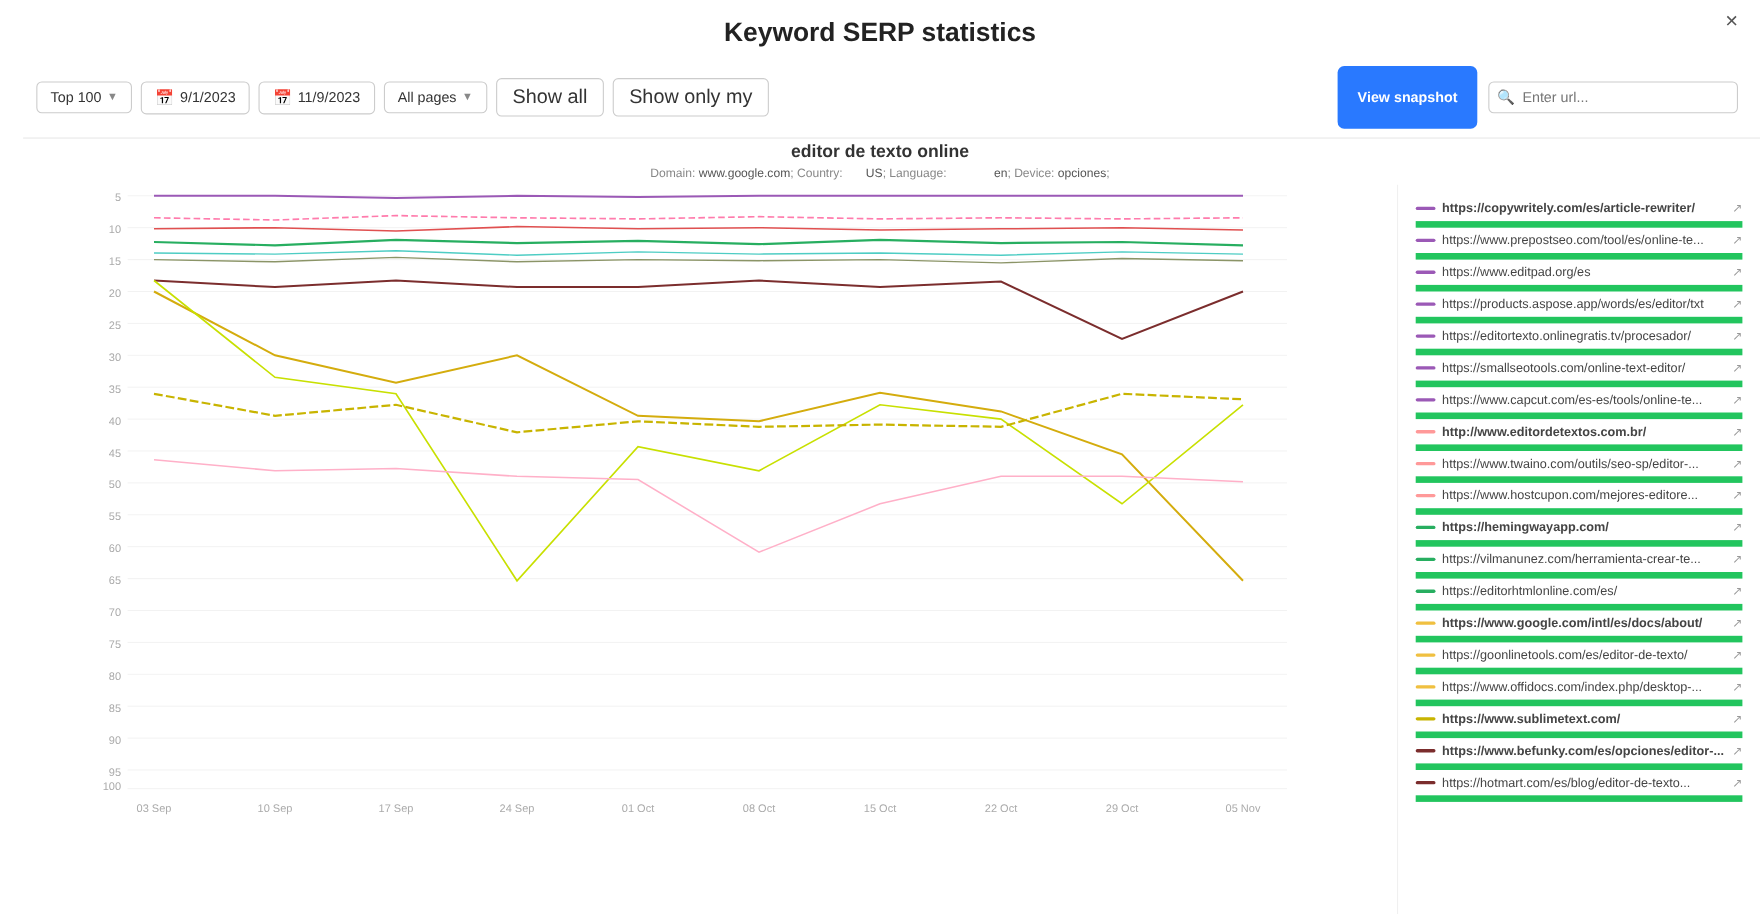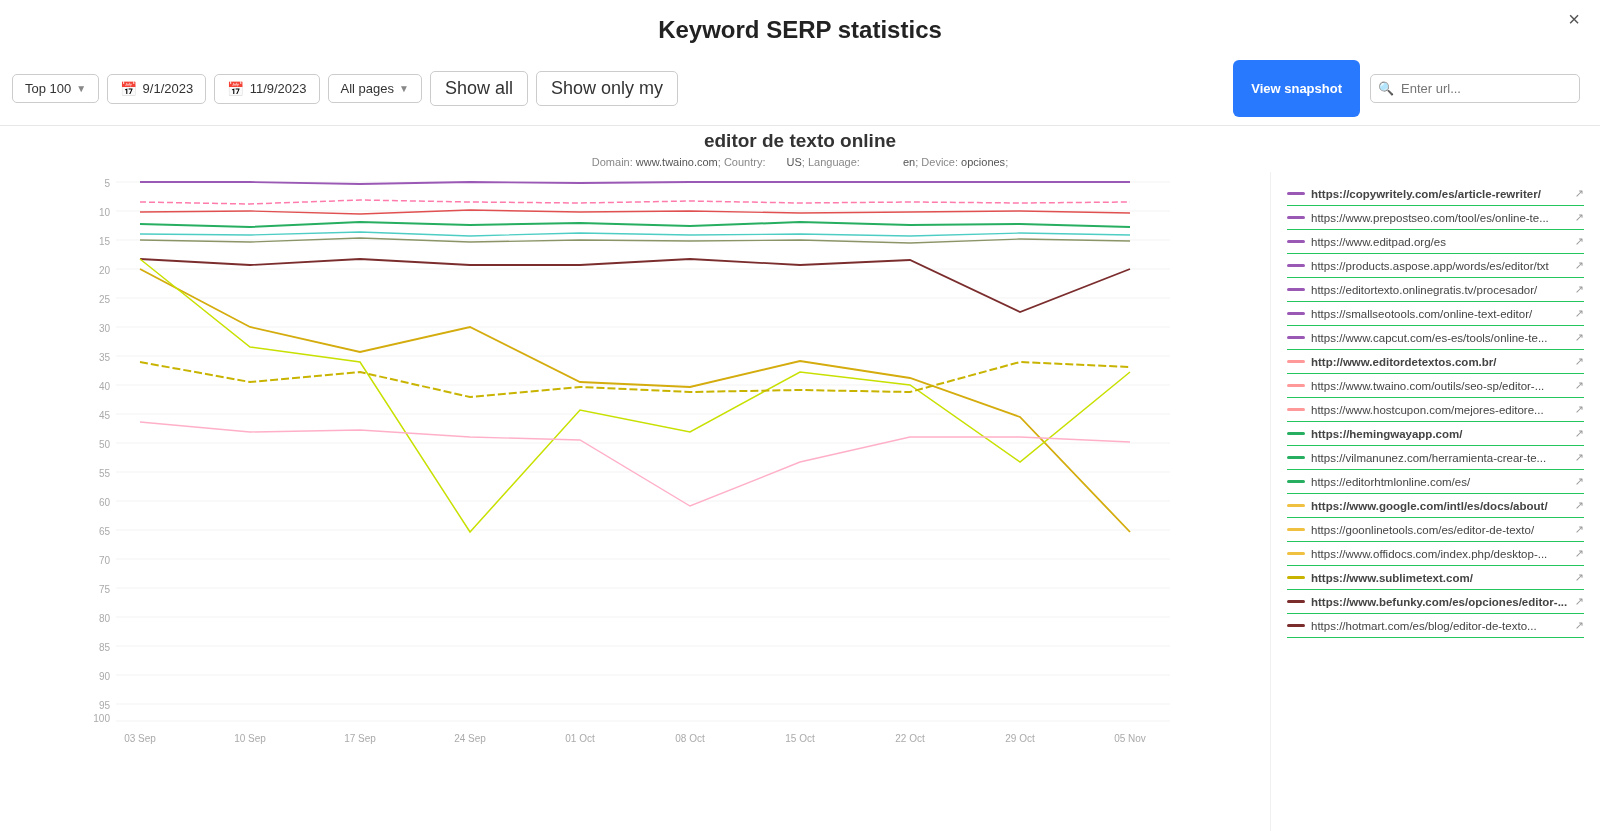--- a/index.html
+++ b/index.html
@@ -2,20 +2,21 @@
 <html><head>
   <meta charset="utf-8">
   <style>
     * { box-sizing: border-box; margin: 0; padding: 0; }
     body { font-family: -apple-system, BlinkMacSystemFont, 'Segoe UI', sans-serif; background: #fff; color: #333; width: 1600px; min-height: 831px; overflow: hidden; }
 
     .top-bar {
       display: flex; align-items: center; justify-content: space-between;
       padding: 12px 20px 8px 12px;
       border-bottom: 1px solid #e8e8e8;
+      margin-left: 21px;
     }
     .top-bar-left { display: flex; align-items: center; gap: 8px; }
     .top-bar-right { display: flex; align-items: center; gap: 10px; }
 
     .title-area { text-align: center; padding: 16px 0 4px 0; }
     .title-area h2 { font-size: 24px; font-weight: 700; color: #222; }
 
     .filter-btn {
       display: flex; align-items: center; gap: 5px;
       border: 1px solid #ccc; border-radius: 5px; padding: 6px 12px;
@@ -29,40 +30,40 @@
       font-size: 18px; cursor: pointer; background: #fff; color: #333;
     }
 
     .btn-view-snapshot {
       background: #2979FF; color: #fff; border: none; border-radius: 6px;
       padding: 21px 18px; font-size: 13px; font-weight: 700; cursor: pointer;
     }
 
     .search-url-input {
       border: 1px solid #ccc; border-radius: 5px; padding: 6px 12px 6px 30px;
-      font-size: 13px; width: 210px; color: #999;
+      font-size: 13px; width: 227px; color: #999;
       background: #fff;
     }
     .search-url-wrapper { position: relative; display: flex; align-items: center; }
     .search-url-wrapper .search-icon-inner {
       position: absolute; left: 8px; color: #aaa; font-size: 13px;
     }
 
     .close-btn {
       background: none; border: none; font-size: 20px; cursor: pointer;
       color: #555; padding: 0 4px;
     }
 
     .main-content { display: flex; height: calc(831px - 130px); }
     .chart-area { flex: 1; padding: 0 10px 0 0; position: relative; overflow: hidden; }
     .legend-area { width: 330px; overflow-y: auto; padding: 10px 16px; border-left: 1px solid #f0f0f0; font-size: 12px; }
 
     .legend-item {
       display: flex; align-items: center; gap: 6px;
-      padding: 5px 0; border-bottom: 1px solid #22c55e; cursor: pointer;
+      padding: 5px 0; border-bottom: 6px solid #22c55e; cursor: pointer;
       color: #444;
     }
     .legend-text { flex: 1; font-size: 11.5px; color: #444; overflow: hidden; text-overflow: ellipsis; white-space: nowrap; }
     .legend-text.bold { font-weight: 600; }
     .legend-link-icon { color: #999; font-size: 11px; flex-shrink: 0; }
 
     .chart-hint { font-size: 11px; color: #666; padding: 4px 10px 4px 50px; }
   </style>
 </head>
 <body>
@@ -114,23 +115,23 @@
     </button>
 
     <div class="search-url-wrapper">
       <span class="search-icon-inner">🔍</span>
       <input type="text" class="search-url-input" placeholder="Enter url..." style="">
     </div>
   </div>
 </div>
 
 <div style="text-align:center; padding: 4px 0 2px 0;">
-  <span style="font-size:19px; font-weight:600; color:#333;">editor de texto online</span><br>
+  <span style="font-size:16px; font-weight:600; color:#333;">editor de texto online</span><br>
   <span style="font-size:11px; color:#888;">
-    Domain: <span style="color:#555;">www.twaino.com</span>;
+    Domain: <span style="color:#555;">www.google.com</span>;
     Country: <span style="color:#555;margin-left:18px;">US</span>;
     Language: <span style="color:#555;margin-left:40px;">en</span>;
     Device: <span style="color:#555;">opciones</span>;
   </span>
 </div>
 
 <div class="main-content">
 
   <div class="chart-area">
     <svg viewBox="0 0 1100 580" style="width:100%; height:580px;" xmlns="http://www.w3.org/2000/svg">

